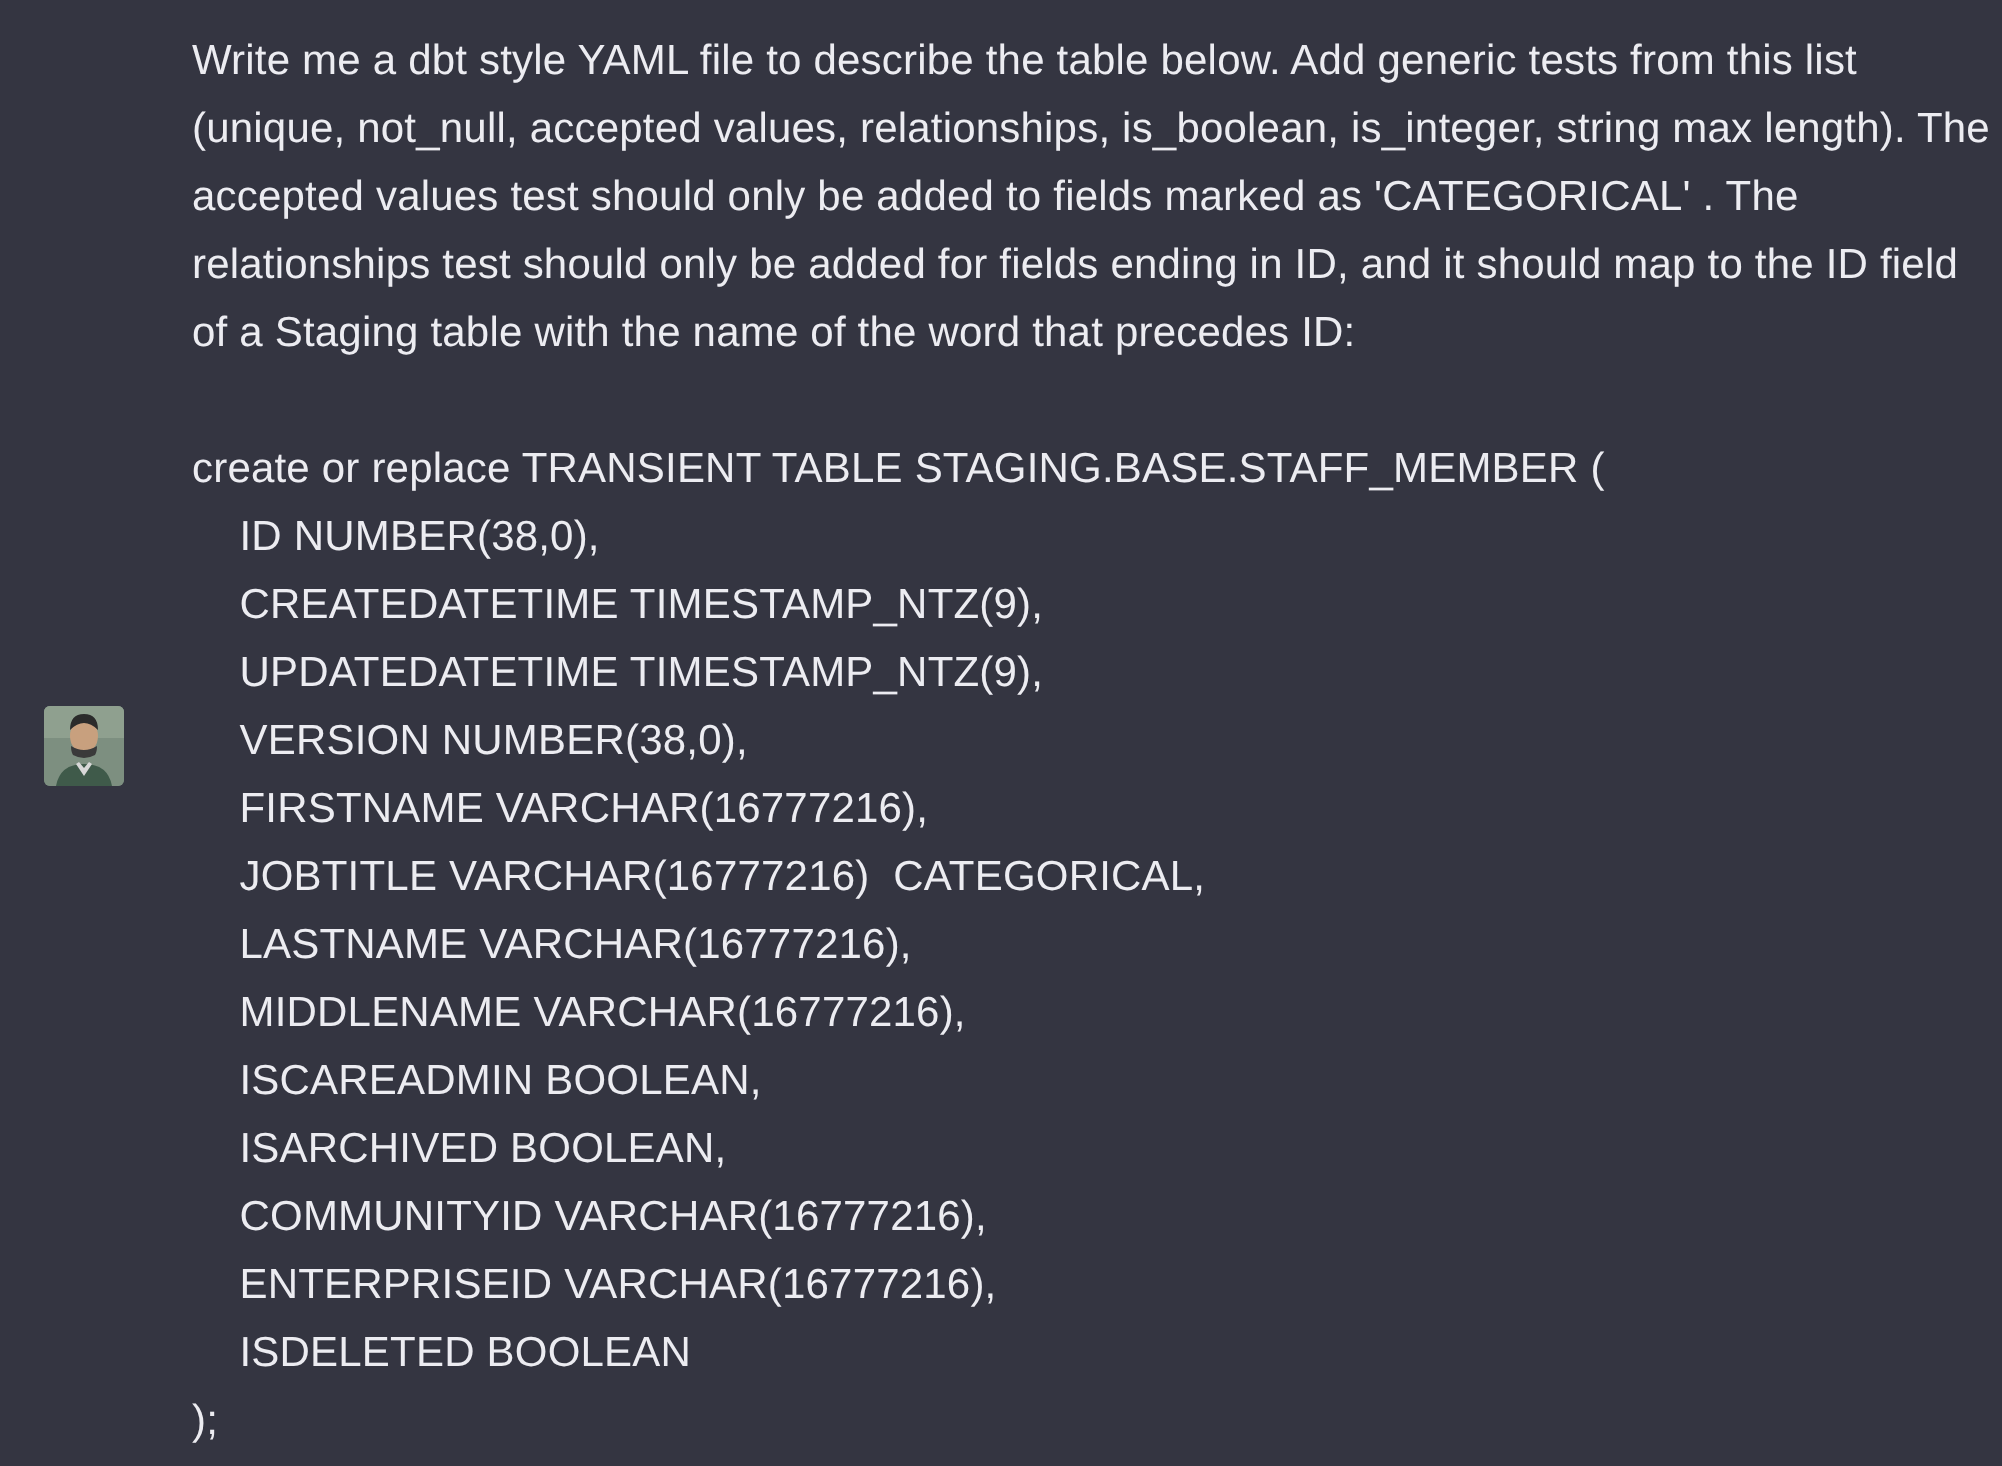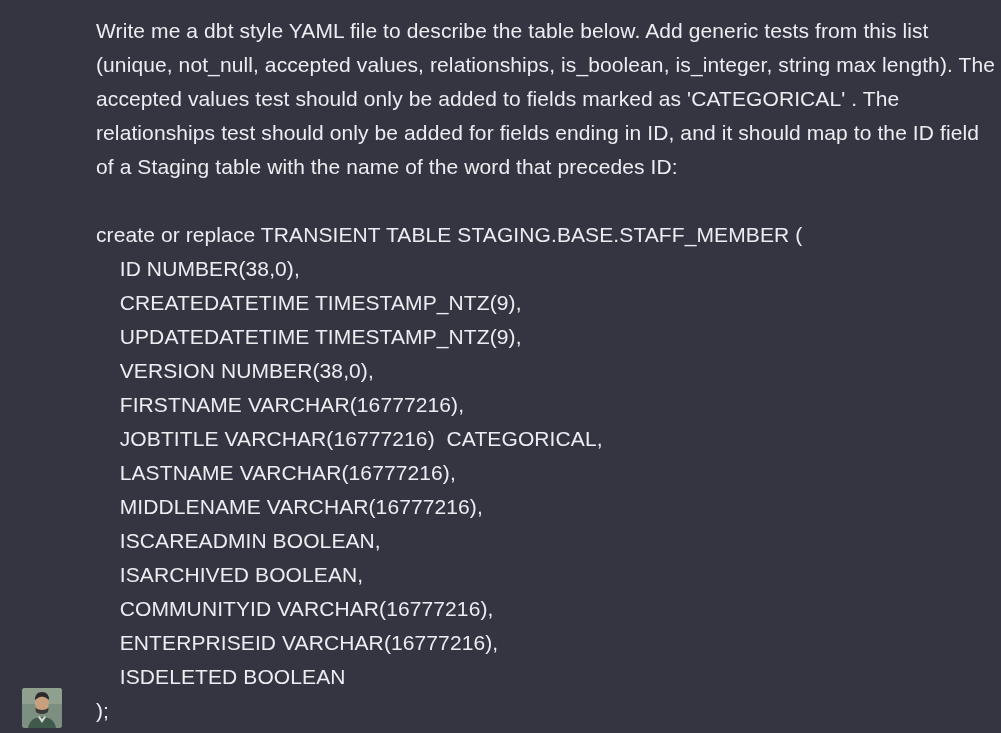--- a/index.html
+++ b/index.html
@@ -8,21 +8,21 @@
     background: #343541;
   }
   body {
     width: 1001px;
     height: 733px;
     overflow: hidden;
     font-family: "Liberation Sans", sans-serif;
   }
   .message-row {
     display: flex;
-    align-items: flex-end;
+    align-items: center;
     padding: 14px 0 0 0;
   }
   .avatar {
     width: 40px;
     height: 40px;
     margin-left: 22px;
     margin-top: 4px;
     flex: 0 0 40px;
     border-radius: 3px;
     overflow: hidden;

